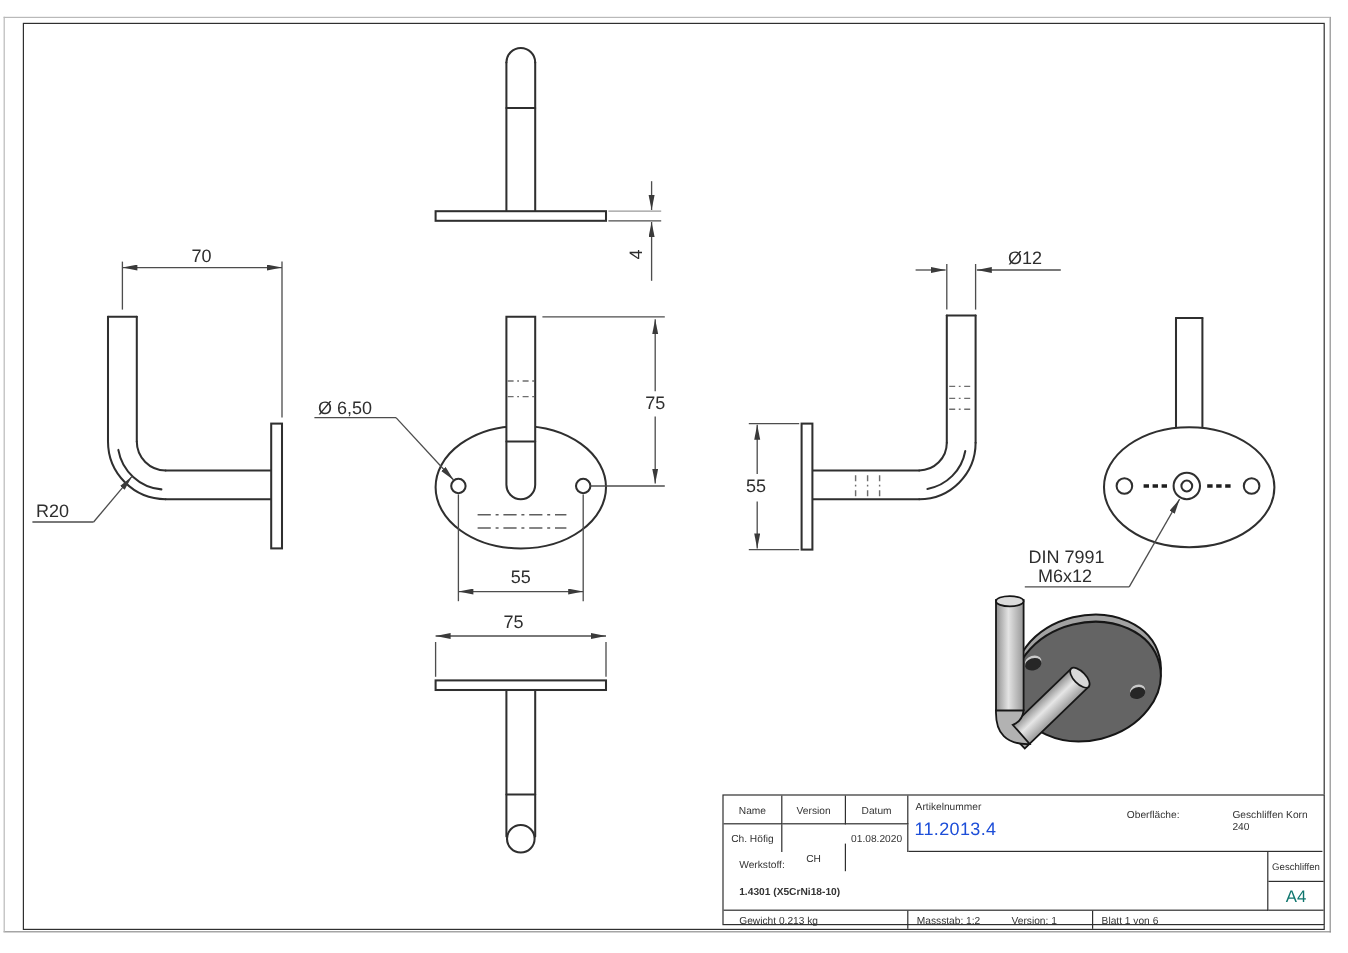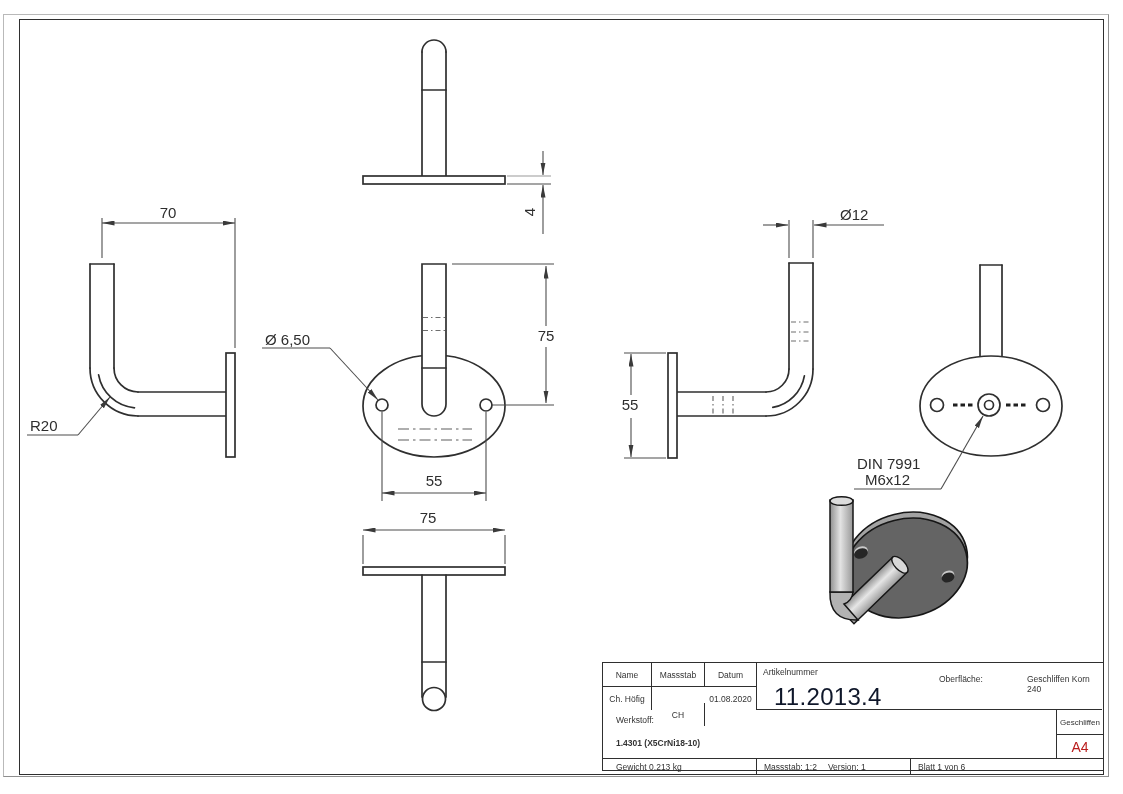--- a/index.html
+++ b/index.html
@@ -19,23 +19,23 @@
   .tdash{stroke:#1f1f1f;stroke-width:2.8;fill:none;stroke-dasharray:4.5 3;}
   text.d{font:15px "Liberation Sans",sans-serif;fill:#2e2e2e;}
   
   .tb{position:absolute;left:602px;top:662px;width:502px;height:109px;box-sizing:border-box;
       border:1.6px solid #2f2f2f;background:#fff;color:#333;}
   .c{position:absolute;box-sizing:border-box;font-size:8.5px;display:flex;align-items:center;}
   .ctr{justify-content:center;}
   .br{border-right:1.3px solid #2f2f2f;}
   .bb{border-bottom:1.3px solid #2f2f2f;}
   .abs{position:absolute;}
-  .artnum{font-size:24px;letter-spacing:.3px;color:#0f172a;margin-left:12px;}
+  .artnum{font-size:15px;letter-spacing:.3px;color:#1d4ed8;}
   .small8{font-size:8px;}
-  .a4{font-size:14px;color:#b91c1c;}
+  .a4{font-size:14px;color:#0f766e;}
 </style>
 </head>
 <body>
 
 <div id="canvas">
   <div class="page"></div>
   <div class="frame"></div>
 
   <svg class="art" width="1123" height="794" viewBox="0 0 1123 794">
     <defs>
@@ -182,40 +182,40 @@
         <ellipse cx="68" cy="0" rx="5" ry="10.5" fill="#d8d8d8" stroke="#161616" stroke-width="1.4"></ellipse>
       </g>
       <path d="M830,592 Q829,621 858,620 L844,604 Q852,601 853,592 Z" fill="#b2b2b2" stroke="#161616" stroke-width="1.5"></path>
       <rect x="830" y="500" width="23" height="92" fill="url(#gV)" stroke="#161616" stroke-width="1.5"></rect>
       <ellipse cx="841.5" cy="501" rx="11.5" ry="4.3" fill="#dcdcdc" stroke="#161616" stroke-width="1.4"></ellipse>
     </g>
   </svg>
 
   <div class="tb">
     <div class="c ctr br bb" style="left:0;top:0;width:49px;height:24px;">Name</div>
-    <div class="c ctr br bb" style="left:49px;top:0;width:53px;height:24px;">Massstab</div>
+    <div class="c ctr br bb" style="left:49px;top:0;width:53px;height:24px;">Version</div>
     <div class="c ctr br bb" style="left:102px;top:0;width:52px;height:24px;">Datum</div>
     <div class="c ctr br" style="left:0;top:24px;width:49px;height:23px;">Ch. Höfig</div>
     <div class="c ctr br" style="left:49px;top:24px;width:53px;height:23px;margin-top:16px;">CH</div>
     <div class="c ctr br" style="left:102px;top:24px;width:52px;height:23px;">01.08.2020</div>
 
     <div class="c bb" style="left:154px;top:0;width:345px;height:47px;">
       <span class="abs" style="left:6px;top:4px;">Artikelnummer</span>
       <span class="abs artnum" style="left:5px;top:20px;">11.2013.4</span>
       <span class="abs" style="left:182px;top:11px;">Oberfläche:</span>
       <span class="abs" style="left:238px;top:11px;margin-left:32px;">Geschliffen Korn 240</span>
     </div>
 
     <div class="c br bb" style="left:0;top:47px;width:454px;height:49px;">
       <span class="abs" style="left:13px;top:5px;">Werkstoff:</span>
       <span class="abs" style="left:13px;top:28px;font-weight:bold;">1.4301 (X5CrNi18-10)</span>
     </div>
     <div class="c ctr bb small8" style="left:454px;top:47px;width:46px;height:25px;">Geschliffen</div>
     <div class="c ctr bb a4" style="left:454px;top:72px;width:46px;height:24px;">A4</div>
 
     <div class="c br" style="left:0;top:96px;width:154px;height:15px;padding-left:13px;">Gewicht 0.213 kg</div>
-    <div class="c br" style="left:154px;top:96px;width:154px;height:15px;padding-left:7px;gap:11px;">
+    <div class="c br" style="left:154px;top:96px;width:154px;height:15px;padding-left:7px;gap:26px;">
       <span>Massstab: 1:2</span>
       <span>Version: 1</span>
     </div>
     <div class="c" style="left:308px;top:96px;width:191px;height:15px;padding-left:7px;">Blatt 1 von 6</div>
   </div>
 </div>
 
 </body></html>

